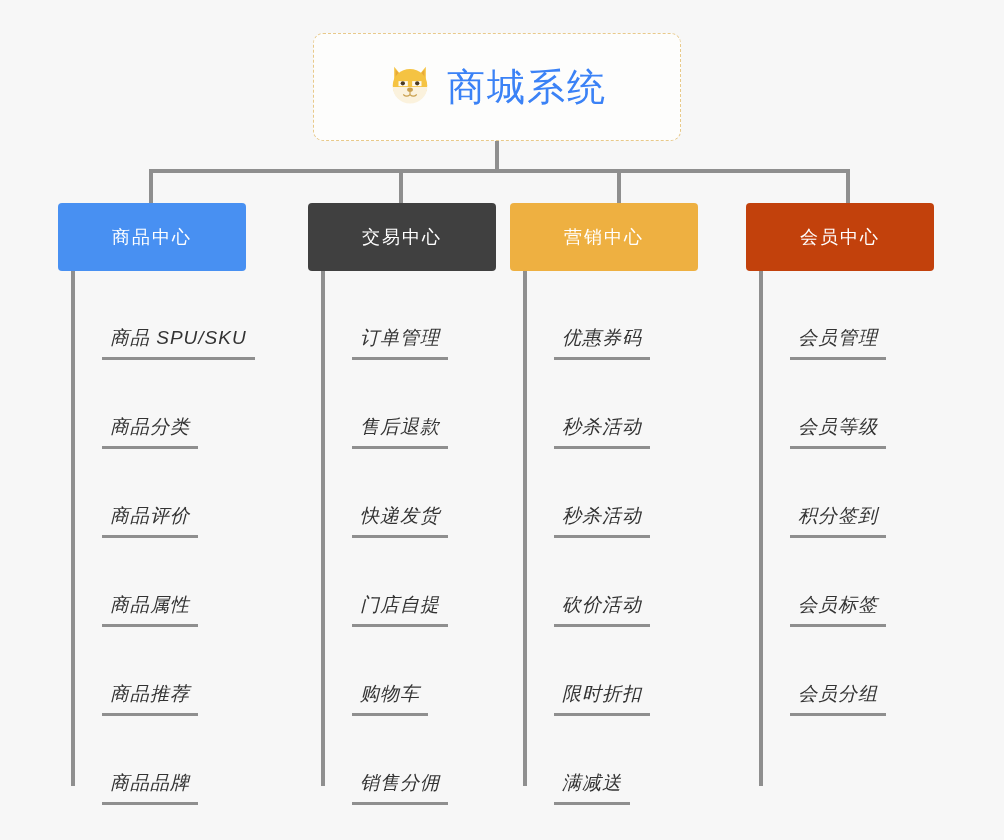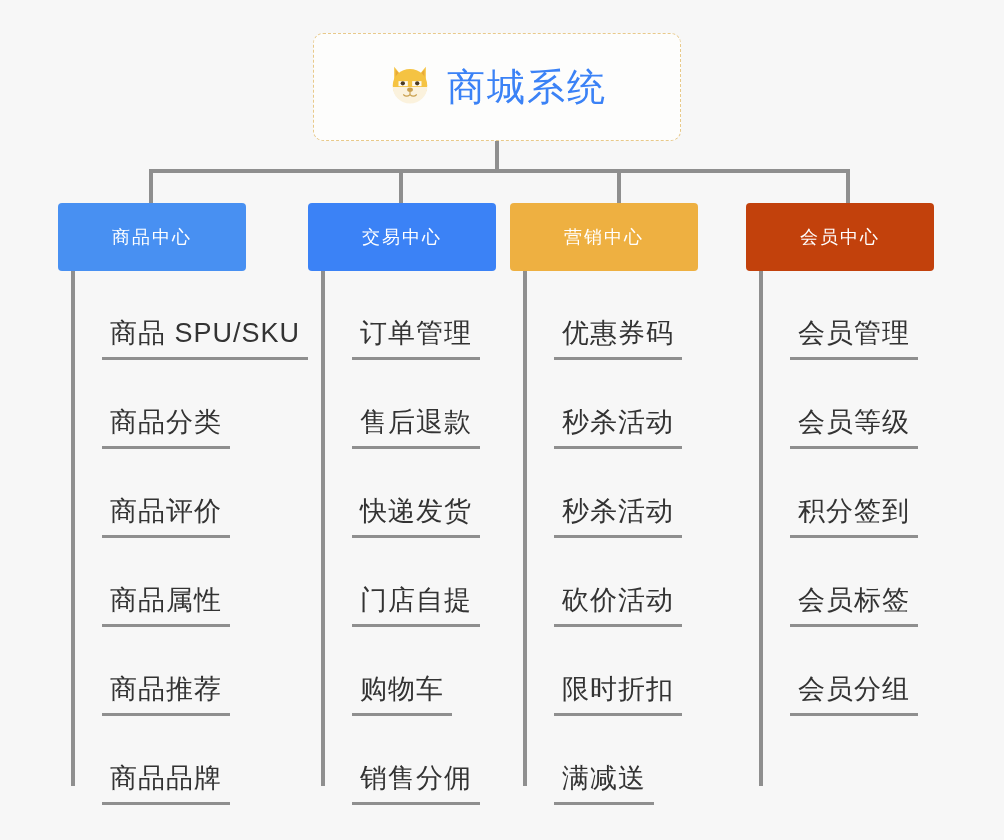--- a/index.html
+++ b/index.html
@@ -92,26 +92,27 @@
   .leaf {
     position: relative;
     height: 89px;
     display: flex;
     align-items: flex-end;
     padding-left: 31px;
     box-sizing: border-box;
   }
   .leaf-label {
     position: relative;
-    font-size: 27px;
+    font-size: 19px;
     color: #333333;
     white-space: nowrap;
     padding: 0 8px 6px 8px;
     border-bottom: 3px solid #8f8f8f;
     letter-spacing: 1px;
+    font-style: italic;
   }
 </style>
 </head>
 <body>
 
 <div id="chart-root">
 
   <div class="root-node">
     <span class="root-emoji">
       <svg width="46" height="46" viewBox="0 0 64 64" aria-hidden="true">
@@ -162,21 +163,21 @@
       <div class="leaf">
           <span class="leaf-label">商品推荐</span>
         </div>
       <div class="leaf">
           <span class="leaf-label">商品品牌</span>
         </div>
     </div>
   </div>
 
   <div class="column" style="left:308px; width:188px;">
-    <div class="col-header" style="background:#3b82f6;">
+    <div class="col-header" style="background:#404040;">
       <span>交易中心</span>
     </div>
     <div class="col-body">
       <div class="spine" style="height:515px;"></div>
       <div class="leaf">
           <span class="leaf-label">订单管理</span>
         </div>
       <div class="leaf">
           <span class="leaf-label">售后退款</span>
         </div>

